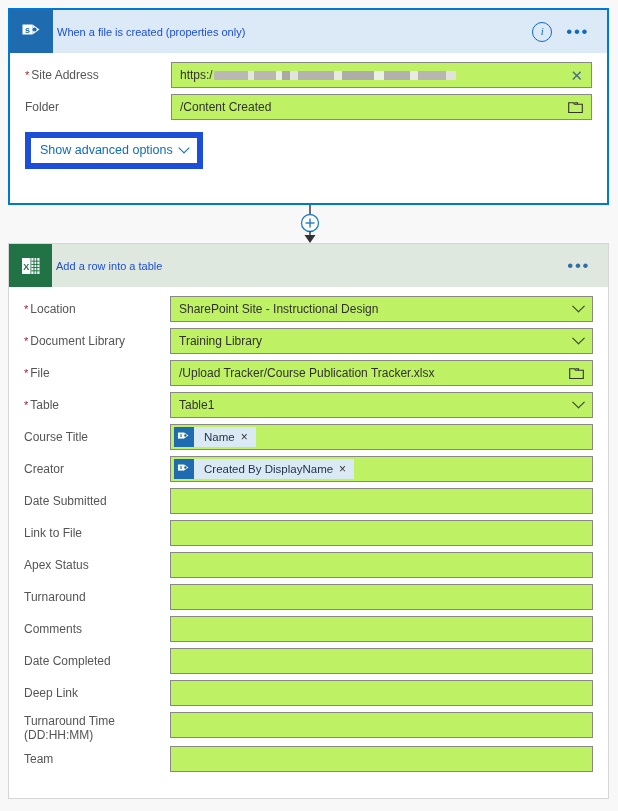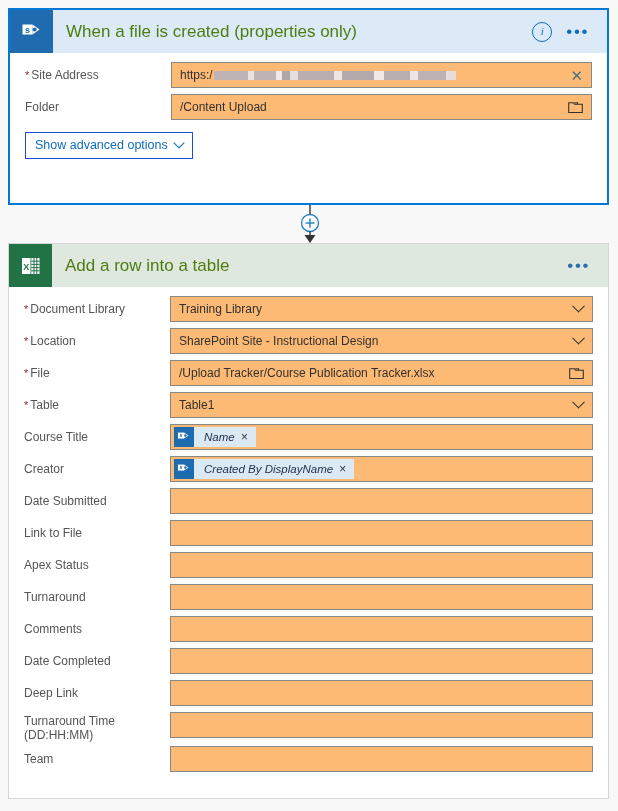--- a/index.html
+++ b/index.html
@@ -53,23 +53,23 @@
     height: 43px;
     flex: 0 0 43px;
     display: flex;
     align-items: center;
     justify-content: center;
   }
   .tile-sp { background: #036c70; background: #1f6bb0; }
   .tile-xl { background: #1e7145; background: #217346; }
 
   .card-title {
-    margin-left: 13px;
-    font-size: 17px;
-    color: #4d7c0f;
+    margin-left: 4px;
+    font-size: 11px;
+    color: #1d4ed8;
     white-space: nowrap;
     flex: 1 1 auto;
   }
 
   .header-actions {
     display: flex;
     align-items: center;
     gap: 14px;
     margin-right: 18px;
   }
@@ -118,30 +118,30 @@
   .req-star {
     color: #a4262c;
     margin-right: 2px;
     font-size: 11px;
   }
   .field-control {
     flex: 1 1 auto;
     position: relative;
     height: 26px;
     border: 1px solid #8a8886;
-    background: #fdba74;
+    background: #bef264;
     box-sizing: border-box;
     display: flex;
     align-items: center;
     padding: 0 30px 0 8px;
     font-size: 12px;
     color: #323130;
     overflow: hidden;
   }
-  .field-control.empty { padding-right: 16px; font-style: italic; }
+  .field-control.empty { padding-right: 16px; }
   .field-value { white-space: nowrap; }
 
   .ctl-icon {
     position: absolute;
     right: 8px;
     top: 50%;
     transform: translateY(-50%);
     display: flex;
     align-items: center;
     justify-content: center;
@@ -216,21 +216,21 @@
     padding-right: 8px;
     cursor: pointer;
     line-height: 1;
   }
 
   
   .adv-btn {
     display: inline-flex;
     align-items: center;
     gap: 7px;
-    border: 1px solid #1d4ed8;
+    border: 6px solid #1d4ed8;
     color: #0f6cbd;
     font-size: 12.5px;
     padding: 5px 9px 6px 9px;
     margin-top: 6px;
     background: #ffffff;
     cursor: pointer;
   }
   .adv-chev::before {
     content: "";
     display: block;
@@ -285,21 +285,21 @@
     </div>
 
     
 
     
     <div class="field-row">
       <div class="field-label">
         <span>Folder</span>
       </div>
       <div class="field-control">
-        <span class="field-value">/Content Upload</span>
+        <span class="field-value">/Content Created</span>
         <span class="ctl-icon">
           <svg width="15" height="13" viewBox="0 0 15 13" aria-hidden="true">
             <path d="M0.7 2.2 h4.6 l1.2 1.5 H14.3 V12 H0.7 Z" fill="none" stroke="#333" stroke-width="1.1"></path>
             <path d="M6.3 2.2 h3.2 v1.5" fill="none" stroke="#333" stroke-width="1.1"></path>
           </svg>
         </span>
       </div>
     </div>
 
     <div class="adv-btn">
@@ -340,34 +340,34 @@
     <div class="card-title">Add a row into a table</div>
     <div class="header-actions">
       <div class="ellipsis ellipsis-green">•••</div>
     </div>
   </div>
 
   <div class="card-body">
 
     <div class="field-row">
       <div class="field-label">
+        <span class="req-star">*</span><span>Location</span>
+      </div>
+      <div class="field-control">
+        <span class="field-value">SharePoint Site - Instructional Design</span>
+        <span class="ctl-icon chev"></span>
+      </div>
+    </div>
+
+    <div class="field-row">
+      <div class="field-label">
         <span class="req-star">*</span><span>Document Library</span>
       </div>
       <div class="field-control">
         <span class="field-value">Training Library</span>
-        <span class="ctl-icon chev"></span>
-      </div>
-    </div>
-
-    <div class="field-row">
-      <div class="field-label">
-        <span class="req-star">*</span><span>Location</span>
-      </div>
-      <div class="field-control">
-        <span class="field-value">SharePoint Site - Instructional Design</span>
         <span class="ctl-icon chev"></span>
       </div>
     </div>
 
     <div class="field-row">
       <div class="field-label">
         <span class="req-star">*</span><span>File</span>
       </div>
       <div class="field-control">
         <span class="field-value">/Upload Tracker/Course Publication Tracker.xlsx</span>

